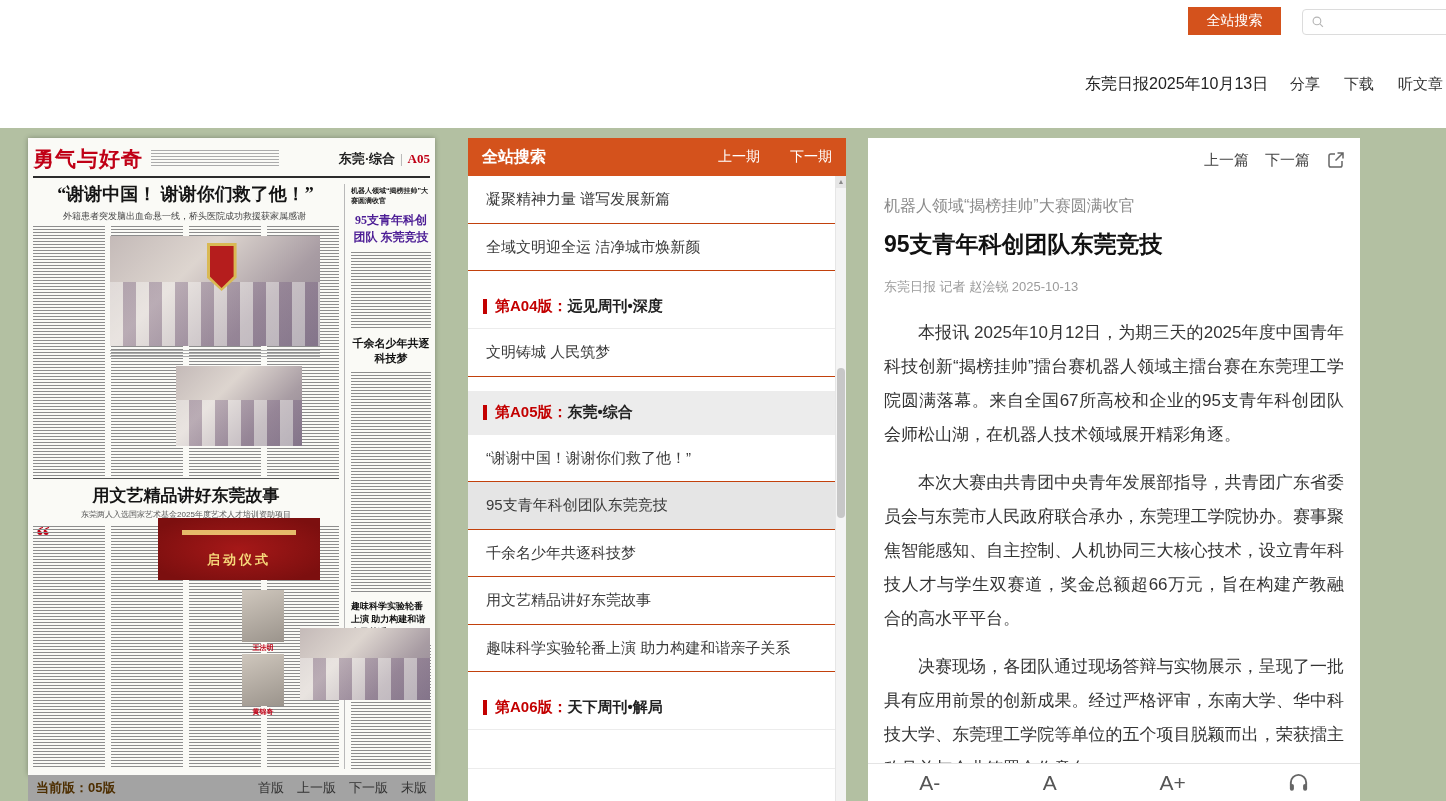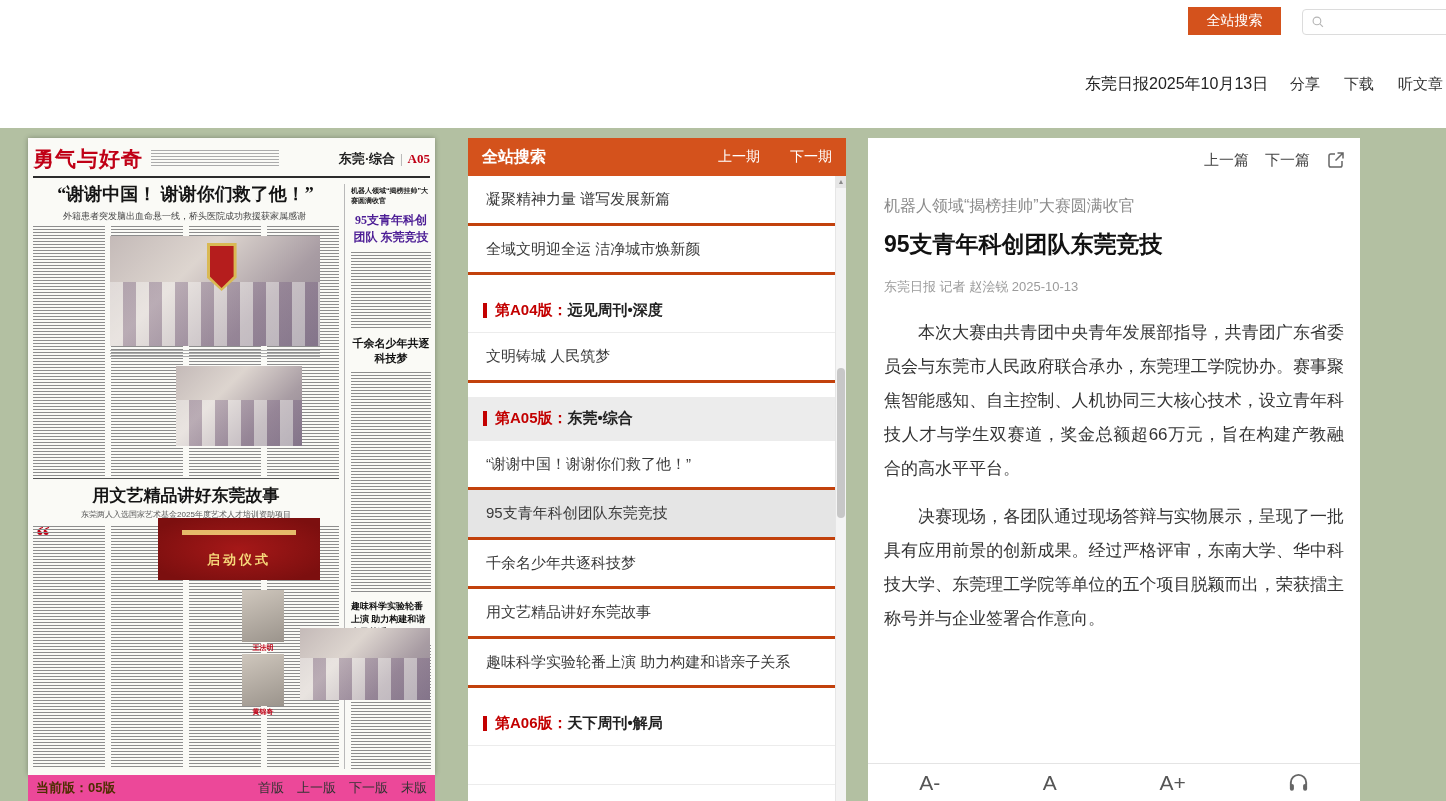--- a/index.html
+++ b/index.html
@@ -87,36 +87,36 @@
     display:flex; flex-direction:column; align-items:center; justify-content:center; gap:16px; }
   .b-line { width:70%; height:5px; background:rgba(246,216,122,.85); }
   .b-main { color:#f6d87a; font-weight:bold; font-size:13px; letter-spacing:3px;
     font-family:"Liberation Serif","DejaVu Serif",serif; }
   .p-port { position:absolute; width:42px; z-index:3; }
   .p-port .ph { height:52px; background:linear-gradient(160deg,#cfc7bd,#9b948c); }
   .p-port .nm { font-size:7px; color:#c00016; text-align:center; margin-top:1px; font-weight:bold; }
   #port1 { left:214px; top:452px; } #port2 { left:214px; top:516px; }
   .p-photo3 { left:272px; top:490px; width:130px; height:72px; z-index:4; }
   .paper-bar { position:absolute; left:0; top:637px; width:407px; height:26px;
-    background:#ec4899; display:flex; align-items:center; padding:0 8px; }
+    background:#a3a3a3; display:flex; align-items:center; padding:0 8px; }
   .pb-label { font-weight:bold; color:#4d2e00; font-size:13px; }
   .pb-nav { margin-left:auto; display:flex; gap:13px; }
   .pnav-link { color:#333; cursor:pointer; font-size:13px; }
 
   
   .toc { position:absolute; left:468px; top:138px; width:378px; height:663px;
     background:#fff; overflow:hidden; }
   .toc-head { height:38px; background:#d4521c; color:#fff; display:flex;
     align-items:center; padding:0 14px; }
   .toc-title { font-size:16px; font-weight:bold; }
   .toc-issue-nav { margin-left:auto; display:flex; gap:30px; font-size:14px; }
   .toc-issue-nav span { cursor:pointer; }
   .toc-list { position:absolute; top:38px; left:0; right:11px; bottom:0; overflow:hidden; }
   .toc-item { padding:12px 18px; font-size:15px; color:#3a3a3a;
-    border-bottom:3px solid #c2410c; cursor:pointer; line-height:1.5; }
+    border-bottom:1px solid #c2410c; cursor:pointer; line-height:1.5; }
   .toc-item.active { background:#e5e5e5; }
   .toc-section { margin-top:14px; padding:12px 18px 12px 15px; font-size:15px;
     font-weight:bold; border-bottom:1px solid #ececec; display:flex;
     align-items:center; cursor:pointer; }
   .toc-section.hl { background:#ececec; }
   .sec-bar { width:4px; height:15px; background:#c30000; margin-right:8px; flex:none; }
   .sec-pre { color:#c30000; }
   .sec-lab { color:#222; }
   .toc-scrollbar { position:absolute; top:38px; right:0; bottom:0; width:11px;
     background:#f4f4f4; border-left:1px solid #e6e6e6; }
@@ -293,20 +293,21 @@
           <path d="M9 4H4.8A1.8 1.8 0 0 0 3 5.8v9.4A1.8 1.8 0 0 0 4.8 17h9.4a1.8 1.8 0 0 0 1.8-1.8V11" fill="none" stroke="#666" stroke-width="1.5"></path>
           <path d="M11.5 3H17v5.5M17 3l-7.5 7.5" fill="none" stroke="#666" stroke-width="1.5"></path>
         </svg>
       </span>
     </div>
     <div class="art-scroll">
       <div class="art-kicker">机器人领域“揭榜挂帅”大赛圆满收官</div>
       <div class="art-title">95支青年科创团队东莞竞技</div>
       <div class="art-byline">东莞日报 记者 赵浍锐 2025-10-13</div>
       <div class="art-body">
+          <p>本报讯 2025年10月12日，为期三天的2025年度中国青年科技创新“揭榜挂帅”擂台赛机器人领域主擂台赛在东莞理工学院圆满落幕。来自全国67所高校和企业的95支青年科创团队会师松山湖，在机器人技术领域展开精彩角逐。</p>
           <p>本次大赛由共青团中央青年发展部指导，共青团广东省委员会与东莞市人民政府联合承办，东莞理工学院协办。赛事聚焦智能感知、自主控制、人机协同三大核心技术，设立青年科技人才与学生双赛道，奖金总额超66万元，旨在构建产教融合的高水平平台。</p>
           <p>决赛现场，各团队通过现场答辩与实物展示，呈现了一批具有应用前景的创新成果。经过严格评审，东南大学、华中科技大学、东莞理工学院等单位的五个项目脱颖而出，荣获擂主称号并与企业签署合作意向。</p>
         </div>
     </div>
     <div class="art-bottom">
       <div class="fc-wrap">
           <button class="fc-btn">A-</button>
           <button class="fc-btn">A</button>
           <button class="fc-btn">A+</button>
         </div>

